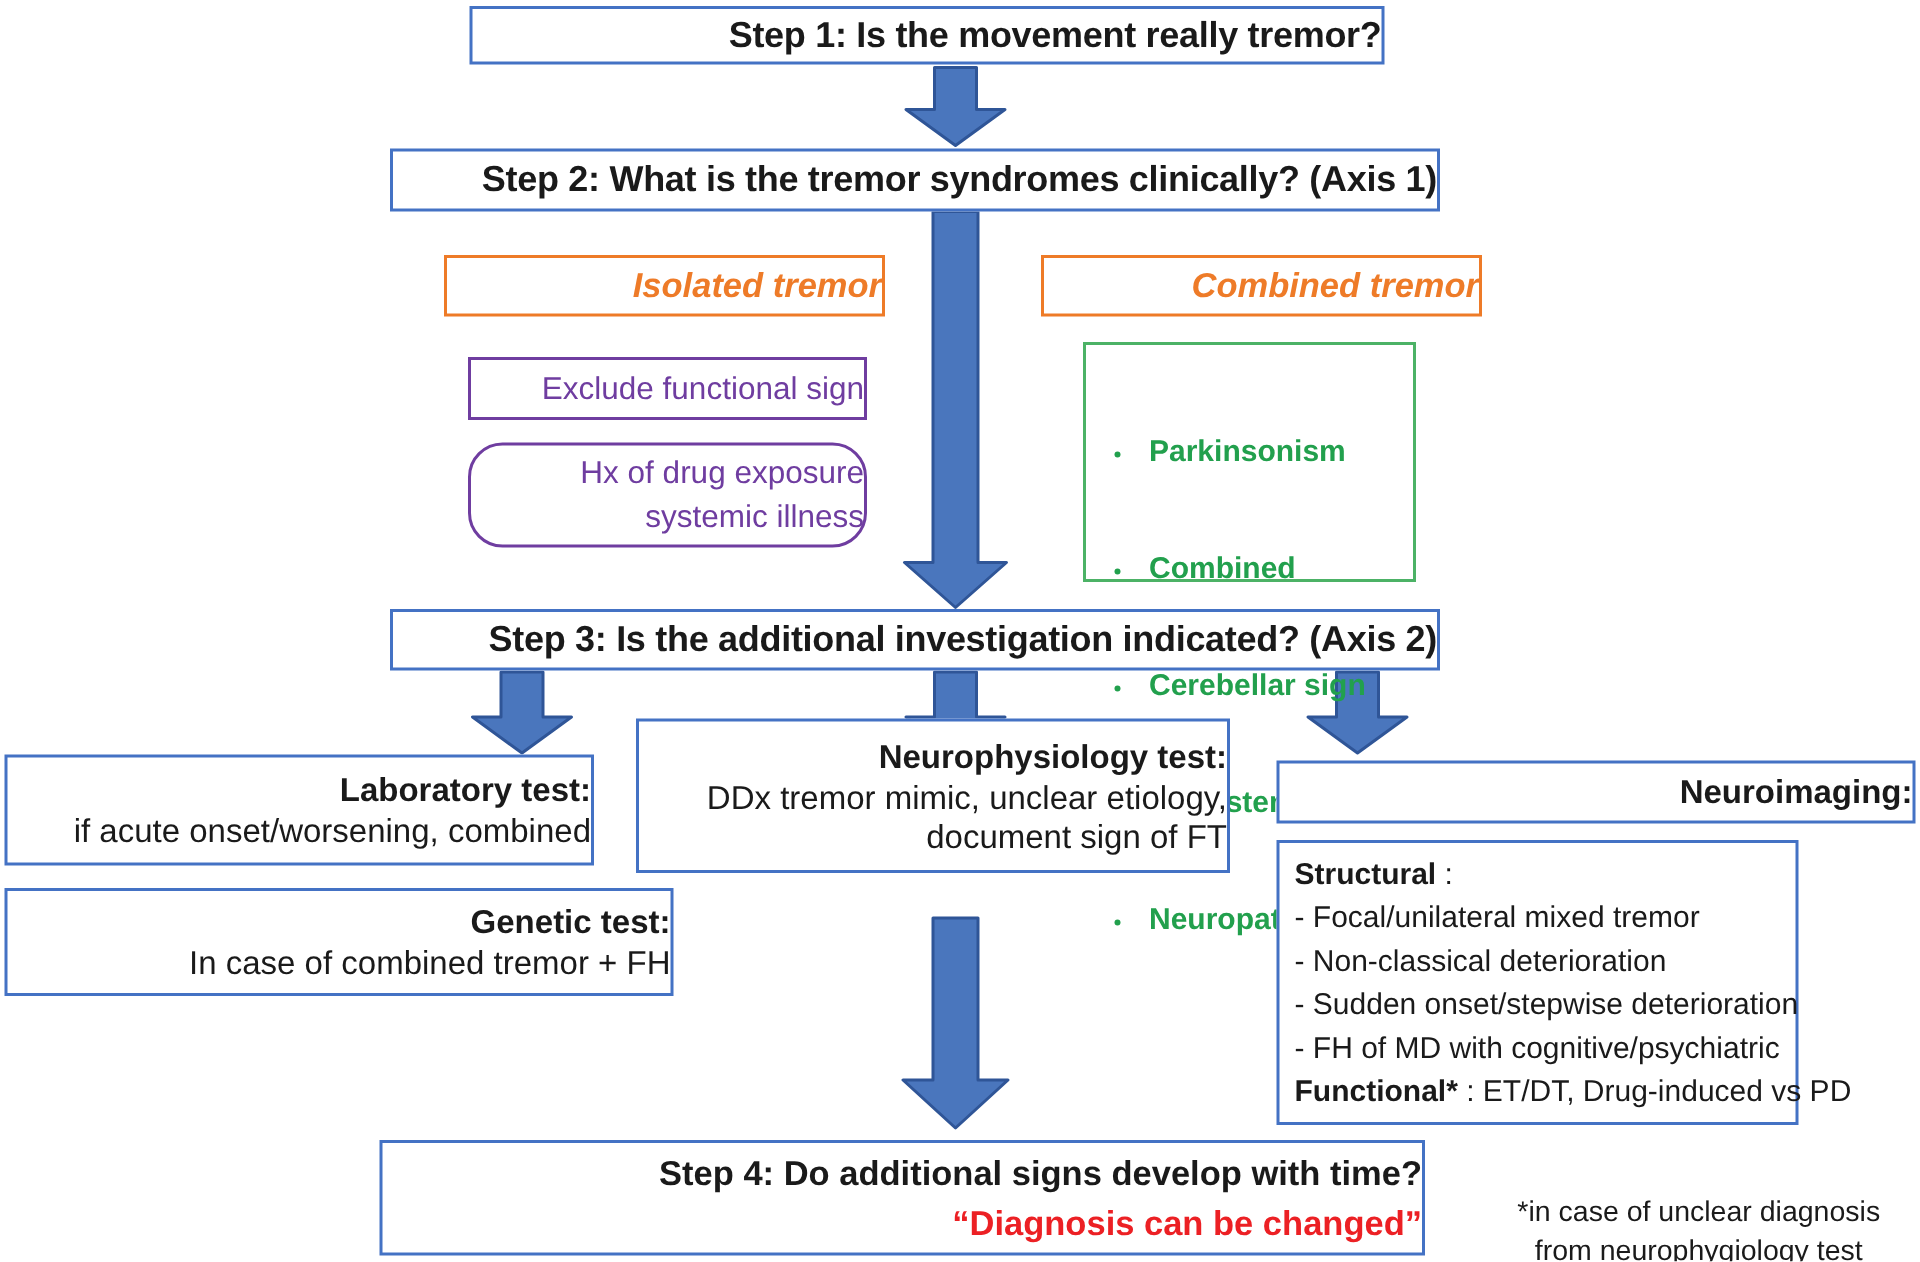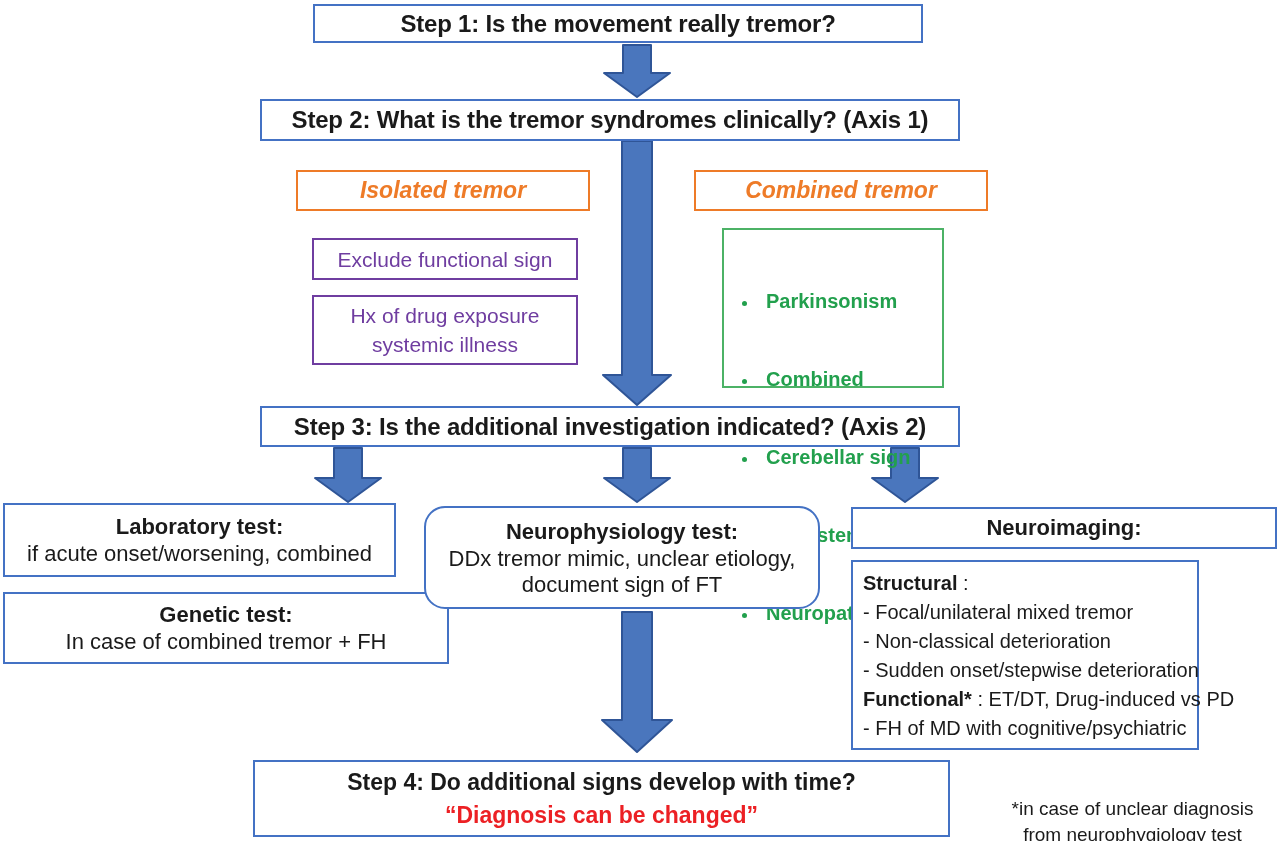--- a/index.html
+++ b/index.html
@@ -1,21 +1,21 @@
 <!DOCTYPE html>
 <html style="--box-border-blue: #4472c4; --arrow-fill: #4a76bd; --arrow-stroke: #2f5597; --orange: #ee7b28; --purple: #6f3da0; --green: #22a04d; --green-border: #4cb266; --red: #ec2024; --text-black: #1a1a1a;"><head>
 <meta charset="utf-8">
 <style>
   html,body{margin:0;padding:0;background:#ffffff;}
   #canvas{
     position:relative;width:1280px;height:841px;background:#fff;overflow:hidden;
     font-family:"Liberation Sans",sans-serif;color:var(--text-black,#1a1a1a);
   }
   .box{position:absolute;background:#fff;box-sizing:border-box;z-index:2;
-       display:flex;flex-direction:column;justify-content:center;align-items:center;text-align:center;}
+       display:flex;flex-direction:column;justify-content:center;align-items:flex-end;text-align:center;}
   .blue-box{border:2px solid var(--box-border-blue,#4472c4);}
   .step-title{font-weight:bold;font-size:24px;letter-spacing:-0.2px;}
   .orange-box{border:2px solid var(--orange,#ee7b28);}
   .orange-label{color:var(--orange,#ee7b28);font-weight:bold;font-style:italic;font-size:23px;}
   .purple-box{border:2px solid var(--purple,#6f3da0);}
   .purple-text{color:var(--purple,#6f3da0);font-size:21px;line-height:29px;}
   .green-box{border:2px solid var(--green-border,#4cb266);justify-content:flex-start;align-items:flex-start;text-align:left;}
   .green-list{margin:8px 0 0 0;padding:0 0 0 34px;list-style:disc outside;}
   .green-list li{color:var(--green,#22a04d);font-weight:bold;font-size:20px;line-height:30px;padding-left:8px;margin-top:48px;}
   .green-list li::marker{color:var(--green,#22a04d);font-size:15px;}
@@ -55,21 +55,21 @@
   </div>
 
   <div class="box orange-box" style="left:694px;top:170px;width:294px;height:41px;">
     <div class="orange-label">Combined tremor</div>
   </div>
 
   <div class="box purple-box" style="left:312px;top:238px;width:266px;height:42px;">
     <div class="purple-text">Exclude functional sign</div>
   </div>
 
-  <div class="box purple-box" style="left:312px;top:295px;width:266px;height:70px;">
+  <div class="box purple-box" style="left:312px;top:295px;width:266px;height:70px;border-radius:23px;">
     <div class="purple-text">Hx of drug exposure</div>
     <div class="purple-text">systemic illness</div>
   </div>
 
   <div class="box green-box" style="left:722px;top:228px;width:222px;height:160px;">
     <ul class="green-list">
       <li>Parkinsonism</li>
       <li>Combined</li>
       <li>Cerebellar sign</li>
       <li>Brainstem sign</li>
@@ -94,41 +94,41 @@
   <div class="box blue-box" style="left:3px;top:503px;width:393px;height:74px;">
     <div class="test-title">Laboratory test:</div>
     <div class="test-body">if acute onset/worsening, combined</div>
   </div>
 
   <div class="box blue-box" style="left:3px;top:592px;width:446px;height:72px;">
     <div class="test-title">Genetic test:</div>
     <div class="test-body">In case of combined tremor + FH</div>
   </div>
 
-  <div class="box blue-box" style="left:424px;top:506px;width:396px;height:103px;border-radius:21px;">
+  <div class="box blue-box" style="left:424px;top:479px;width:396px;height:103px;">
     <div class="test-title">Neurophysiology test:</div>
     <div class="test-body">DDx tremor mimic, unclear etiology,</div>
     <div class="test-body">document sign of FT</div>
   </div>
 
   <div class="arrow" style="left:600px;top:610px;"><svg width="74" height="144" viewBox="0 0 74 144">
         <polygon points="22,2 52,2 52,110 72,110 37,142 2,110 22,110" fill="#4a76bd" stroke="#2f5597" stroke-width="2" stroke-linejoin="round"></polygon>
       </svg></div>
 
   <div class="box blue-box" style="left:851px;top:507px;width:426px;height:42px;">
     <div class="test-title">Neuroimaging:</div>
   </div>
 
   <div class="box blue-box detail-box" style="left:851px;top:560px;width:348px;height:190px;">
     <div class="detail-line"><b>Structural</b><span> :</span></div>
     <div class="detail-line">- Focal/unilateral mixed tremor</div>
     <div class="detail-line">- Non-classical deterioration</div>
     <div class="detail-line">- Sudden onset/stepwise deterioration</div>
+    <div class="detail-line">- FH of MD with cognitive/psychiatric</div>
     <div class="detail-line"><b>Functional*</b><span> : ET/DT, Drug-induced vs PD</span></div>
-    <div class="detail-line">- FH of MD with cognitive/psychiatric</div>
   </div>
 
   <div class="box blue-box" style="left:253px;top:760px;width:697px;height:77px;">
     <div class="step4-line1">Step 4: Do additional signs develop with time?</div>
     <div class="step4-line2">“Diagnosis can be changed”</div>
   </div>
 
   <div class="footnote" style="left:985px;top:796px;width:295px;">
     <div>*in case of unclear diagnosis</div>
     <div>from neurophygiology test</div>

